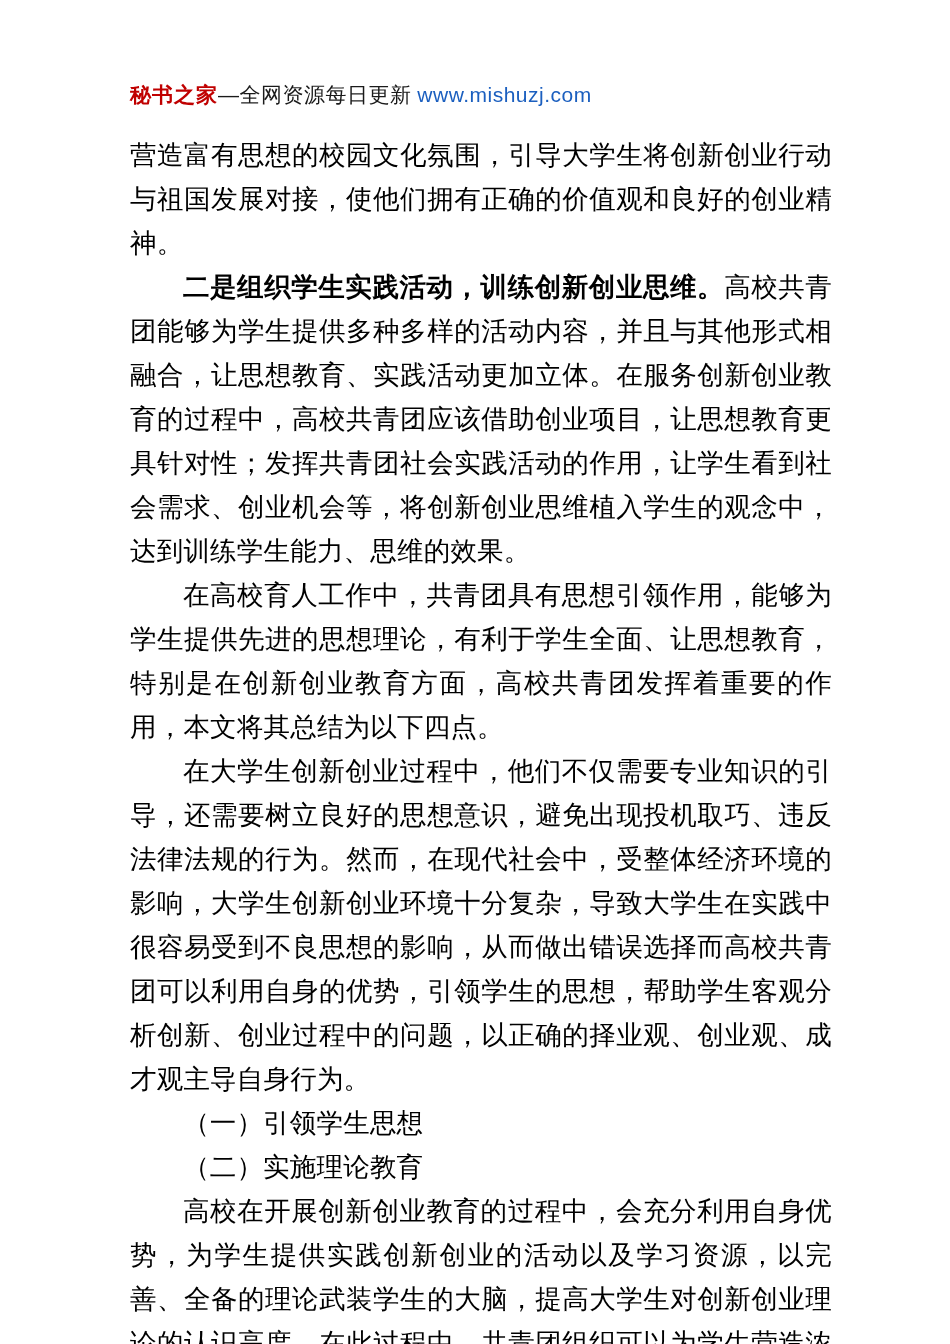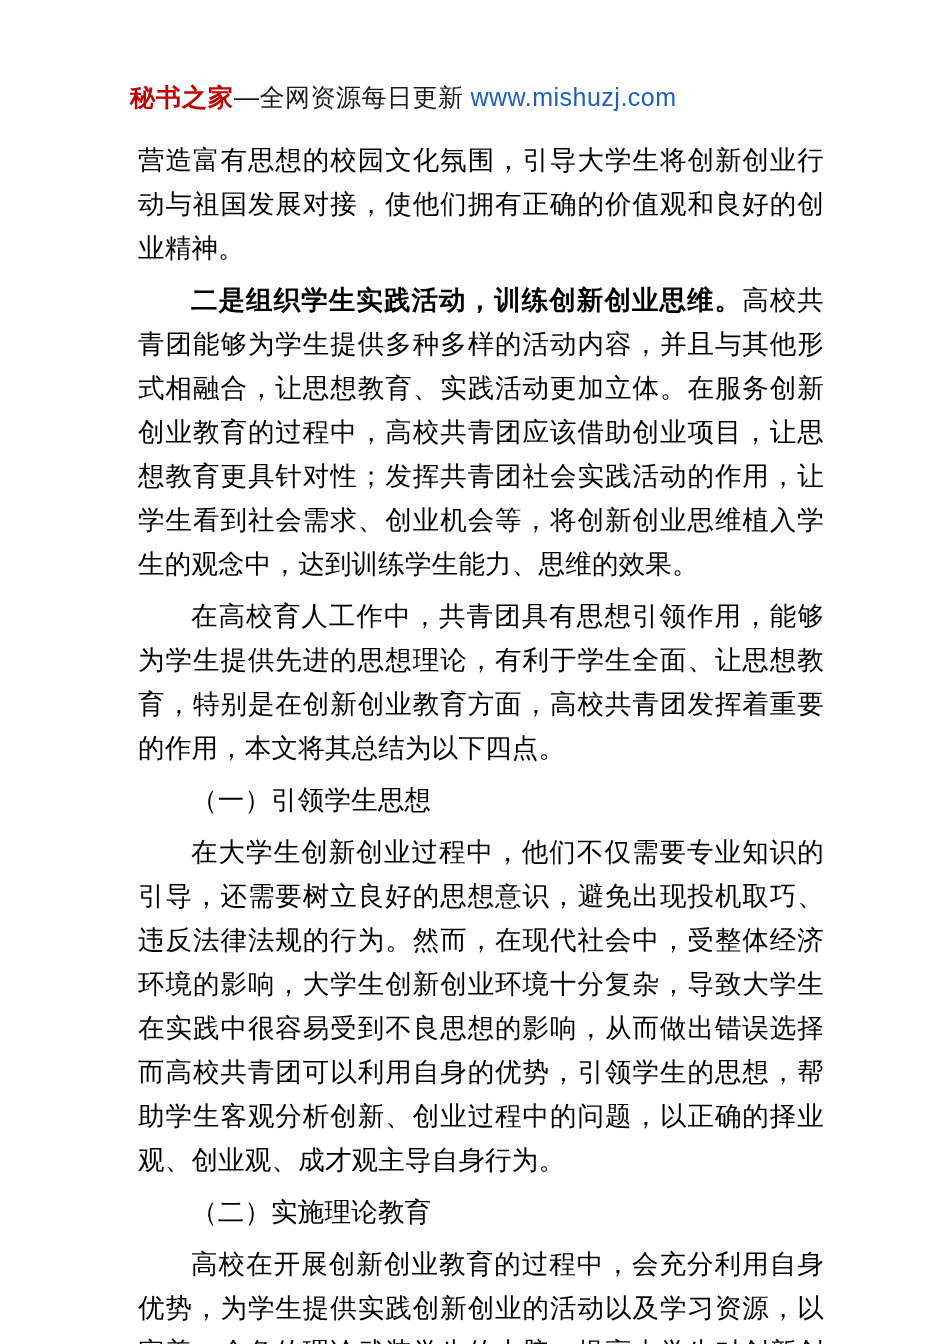--- a/index.html
+++ b/index.html
@@ -16,21 +16,21 @@
   }
   .page {
     position: relative;
     width: 950px;
     height: 1344px;
     box-sizing: border-box;
     padding: 0 118px 0 130px;
   }
   .header {
     padding-top: 82px;
-    font-size: 25px;
+    font-size: 21px;
     line-height: 1.2;
     white-space: nowrap;
   }
   .header .brand {
     color: #c00000;
     font-weight: bold;
     letter-spacing: 1px;
   }
   .header .tagline {
     color: #1a1a1a;
@@ -42,21 +42,21 @@
   }
   .body-text {
     margin-top: 26px;
     font-size: 26.5px;
     line-height: 44px;
     text-align: justify;
     text-justify: inter-ideograph;
     letter-spacing: 0.2px;
   }
   .body-text p {
-    margin: 8px;
+    margin: 0;
     text-indent: 0;
   }
   .body-text p.indent {
     text-indent: 2em;
   }
   .body-text b {
     font-weight: bold;
   }
 </style>
 </head>
@@ -65,19 +65,19 @@
 <div class="page">
 
   <div class="header">
     <span class="brand">秘书之家</span><span class="tagline">—全网资源每日更新</span> <span class="url">www.mishuzj.com</span>
   </div>
 
   <div class="body-text">
     <p>营造富有思想的校园文化氛围，引导大学生将创新创业行动与祖国发展对接，使他们拥有正确的价值观和良好的创业精神。</p>
     <p class="indent"><b>二是组织学生实践活动，训练创新创业思维。</b><span>高校共青团能够为学生提供多种多样的活动内容，并且与其他形式相融合，让思想教育、实践活动更加立体。在服务创新创业教育的过程中，高校共青团应该借助创业项目，让思想教育更具针对性；发挥共青团社会实践活动的作用，让学生看到社会需求、创业机会等，将创新创业思维植入学生的观念中，达到训练学生能力、思维的效果。</span></p>
     <p class="indent">在高校育人工作中，共青团具有思想引领作用，能够为学生提供先进的思想理论，有利于学生全面、让思想教育，特别是在创新创业教育方面，高校共青团发挥着重要的作用，本文将其总结为以下四点。</p>
+    <p class="indent">在大学生创新创业过程中，他们不仅需要专业知识的引导，还需要树立良好的思想意识，避免出现投机取巧、违反法律法规的行为。然而，在现代社会中，受整体经济环境的影响，大学生创新创业环境十分复杂，导致大学生在实践中很容易受到不良思想的影响，从而做出错误选择而高校共青团可以利用自身的优势，引领学生的思想，帮助学生客观分析创新、创业过程中的问题，以正确的择业观、创业观、成才观主导自身行为。</p>
     <p class="indent">（一）引领学生思想</p>
-    <p class="indent">在大学生创新创业过程中，他们不仅需要专业知识的引导，还需要树立良好的思想意识，避免出现投机取巧、违反法律法规的行为。然而，在现代社会中，受整体经济环境的影响，大学生创新创业环境十分复杂，导致大学生在实践中很容易受到不良思想的影响，从而做出错误选择而高校共青团可以利用自身的优势，引领学生的思想，帮助学生客观分析创新、创业过程中的问题，以正确的择业观、创业观、成才观主导自身行为。</p>
     <p class="indent">（二）实施理论教育</p>
     <p class="indent">高校在开展创新创业教育的过程中，会充分利用自身优势，为学生提供实践创新创业的活动以及学习资源，以完善、全备的理论武装学生的大脑，提高大学生对创新创业理论的认识高度。在此过程中，共青团组织可以为学生营造浓厚的创新创业氛围，提升大学生理论知识的广度和深度。例如，在实际活动中，高校共青团可以为学生搭建</p>
   </div>
 
 </div>
 
 </body></html>

